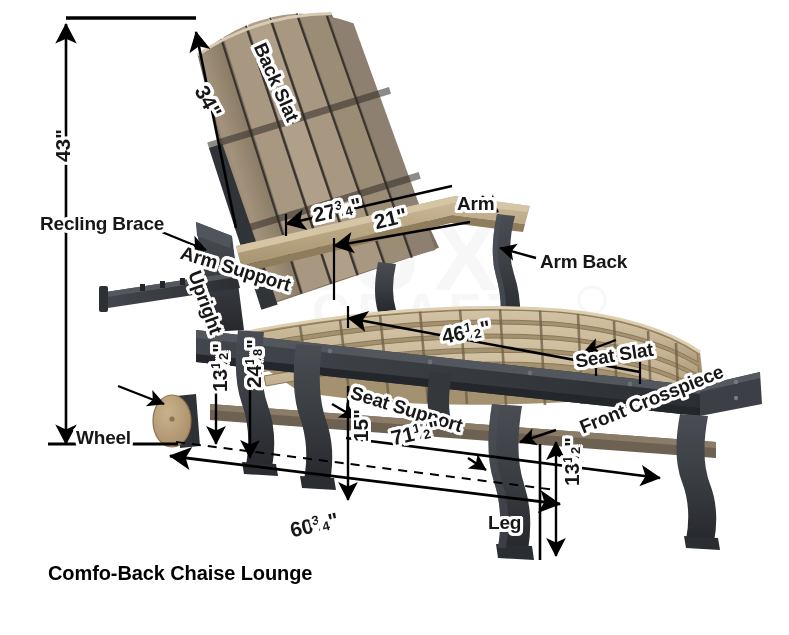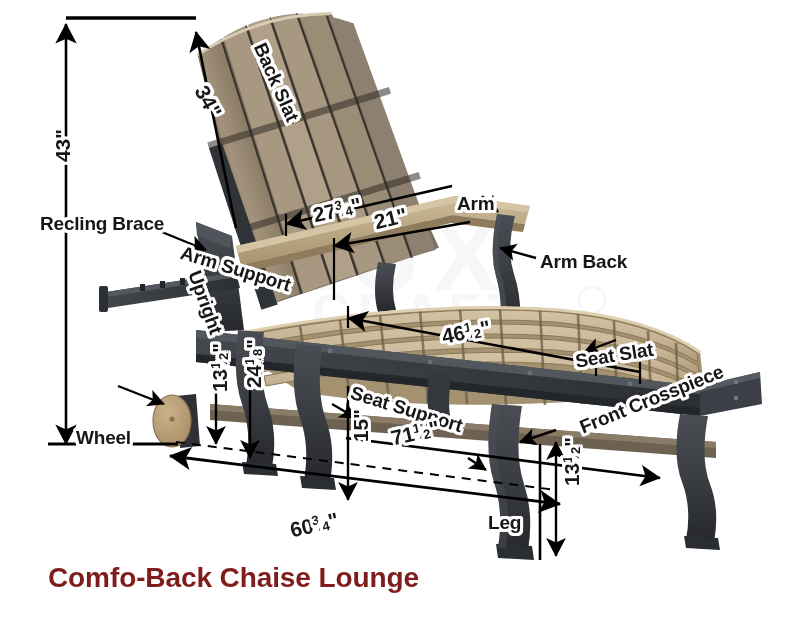--- a/index.html
+++ b/index.html
@@ -28,21 +28,21 @@
       -3px  0   0 #fff,  3px  0   0 #fff,  0   -3px 0 #fff,  0    3px 0 #fff,
       -2px -3px 0 #fff,  2px -3px 0 #fff, -2px  3px 0 #fff,  2px  3px 0 #fff,
       -3px -2px 0 #fff,  3px -2px 0 #fff, -3px  2px 0 #fff,  3px  2px 0 #fff;
     transform-origin:0 0;
   }
   .part{font-size:19px;}
   .dim {font-size:21px;}
   .title{
     position:absolute;
     font-family:"Liberation Sans",sans-serif;
-    font-weight:bold;font-size:28px;color:#7f1d1d;
+    font-weight:bold;font-size:20px;color:#000000;
     white-space:nowrap;letter-spacing:-0.1px;text-align:right;
   }
   .frac{
     display:inline-block;
     font-size:0.62em;
     vertical-align:baseline;
     position:relative;top:-0.05em;
     line-height:1;
   }
   .frac sup{font-size:1em;vertical-align:0.50em;}

